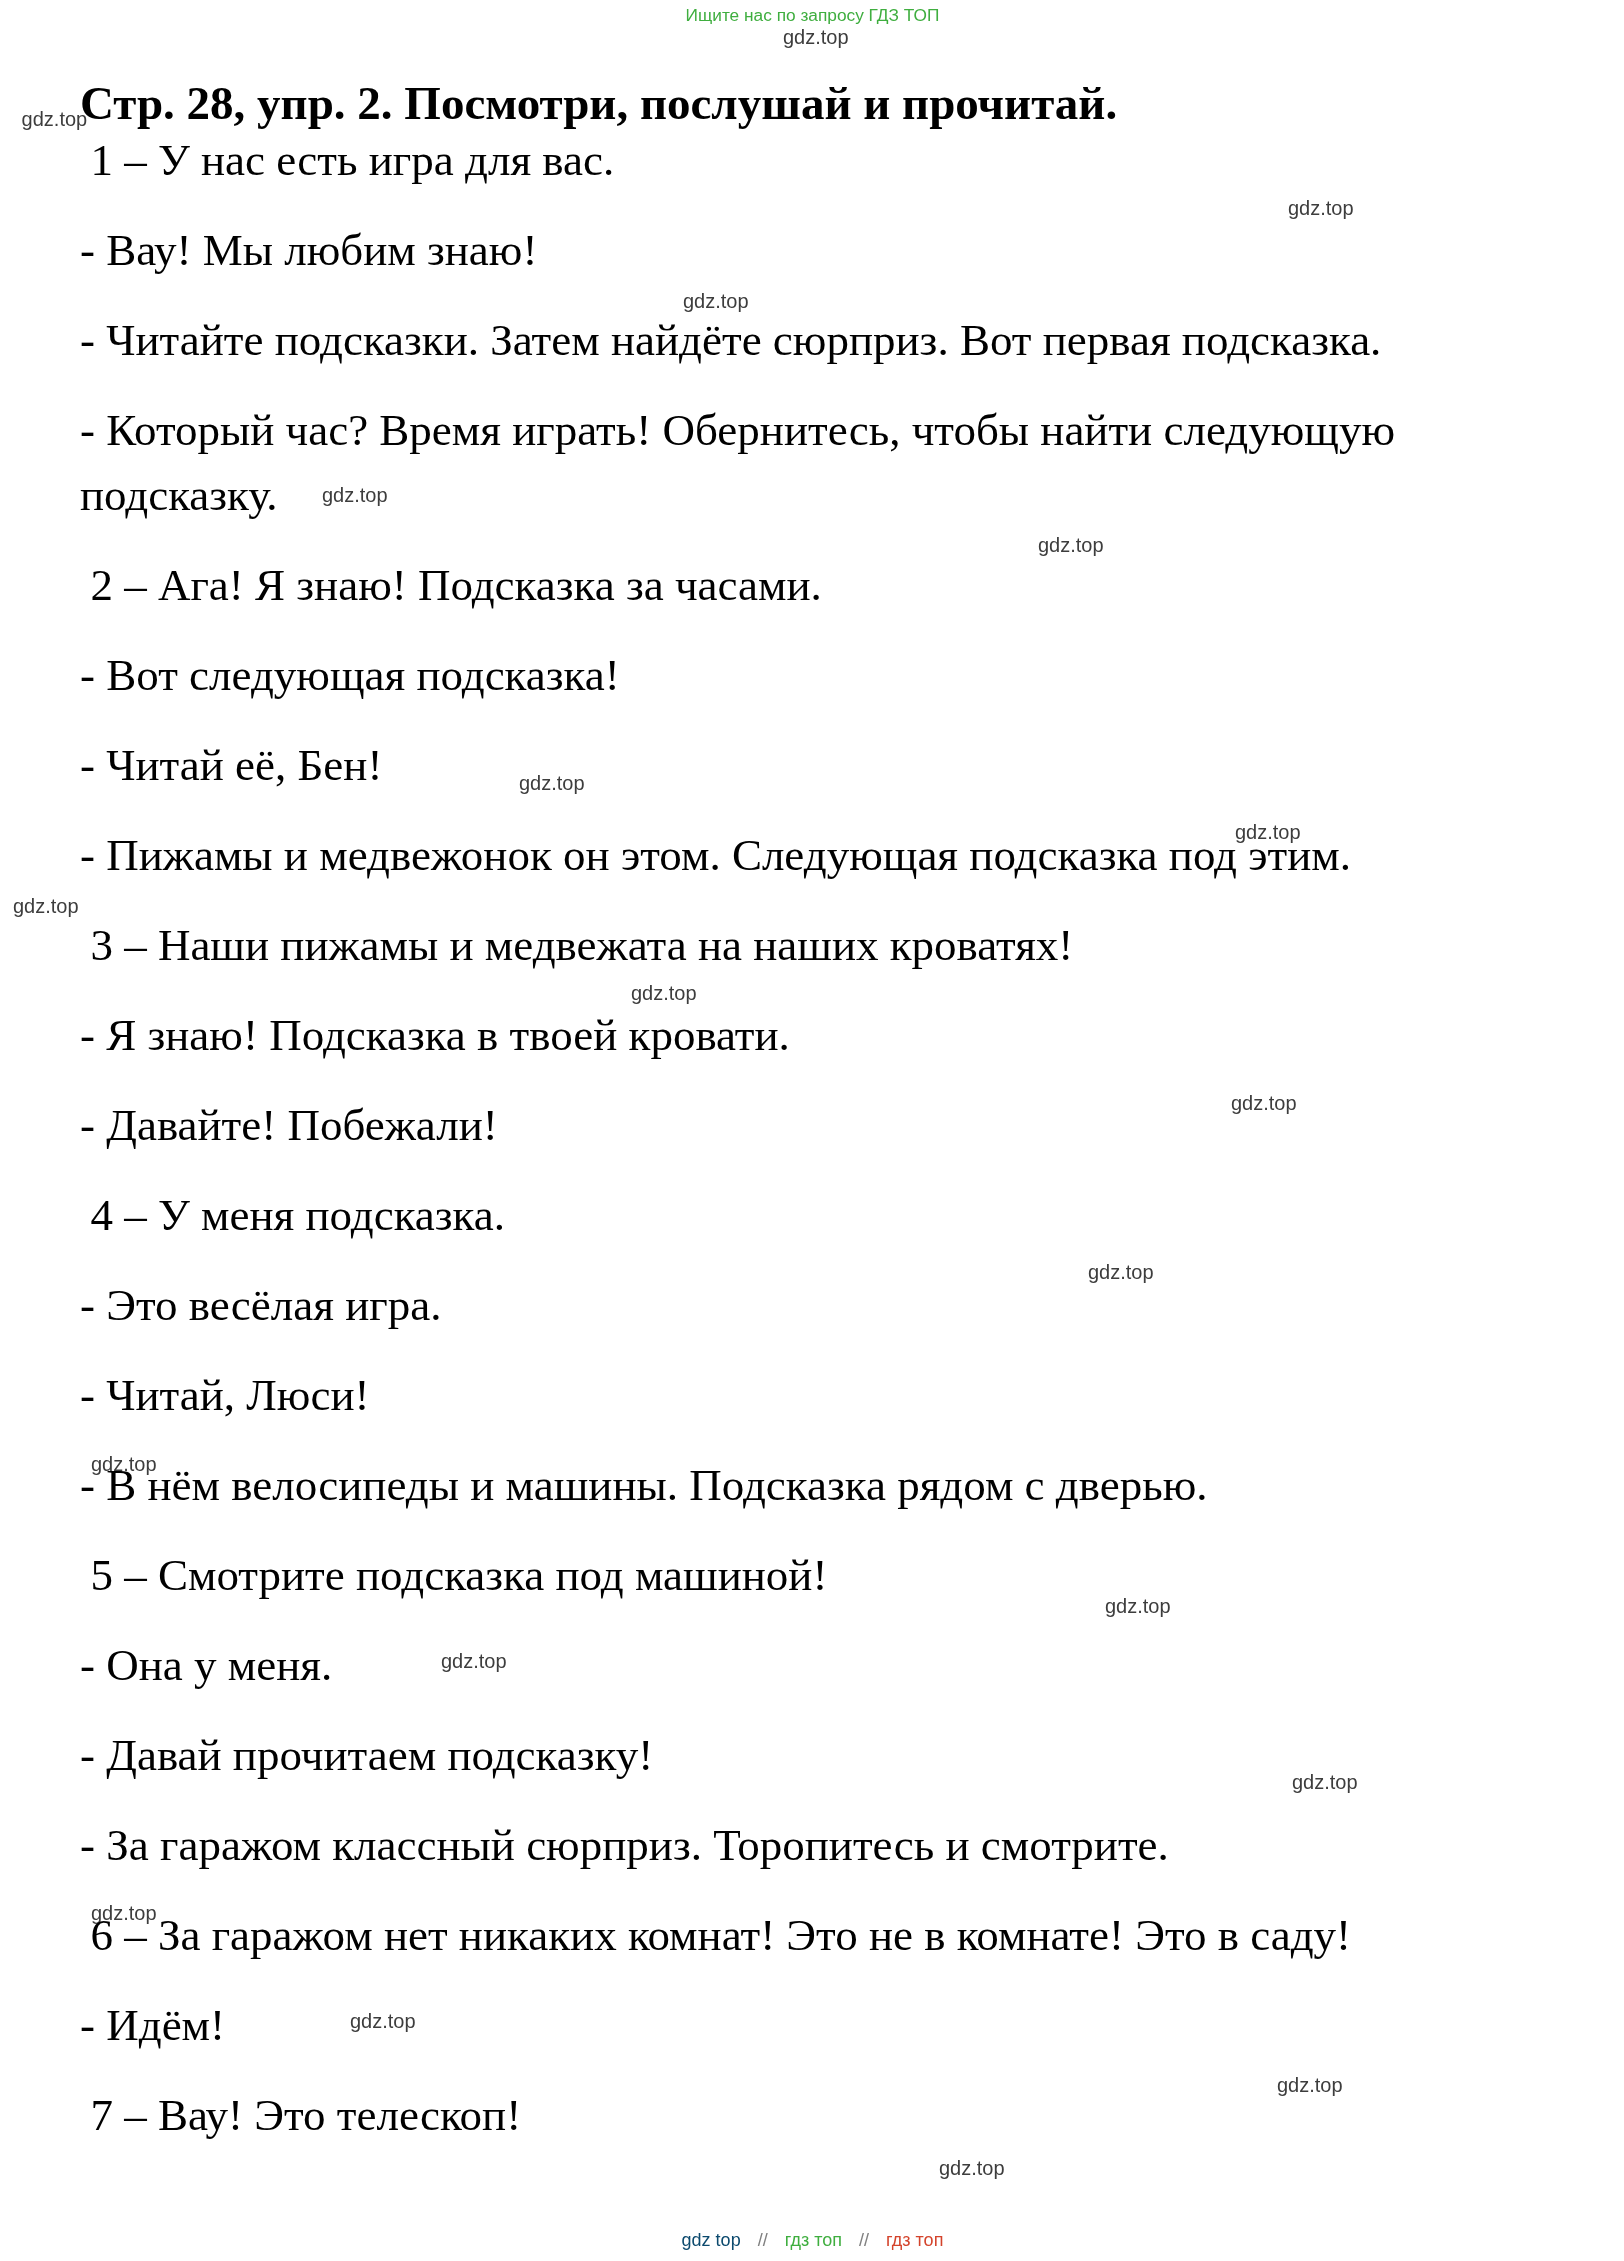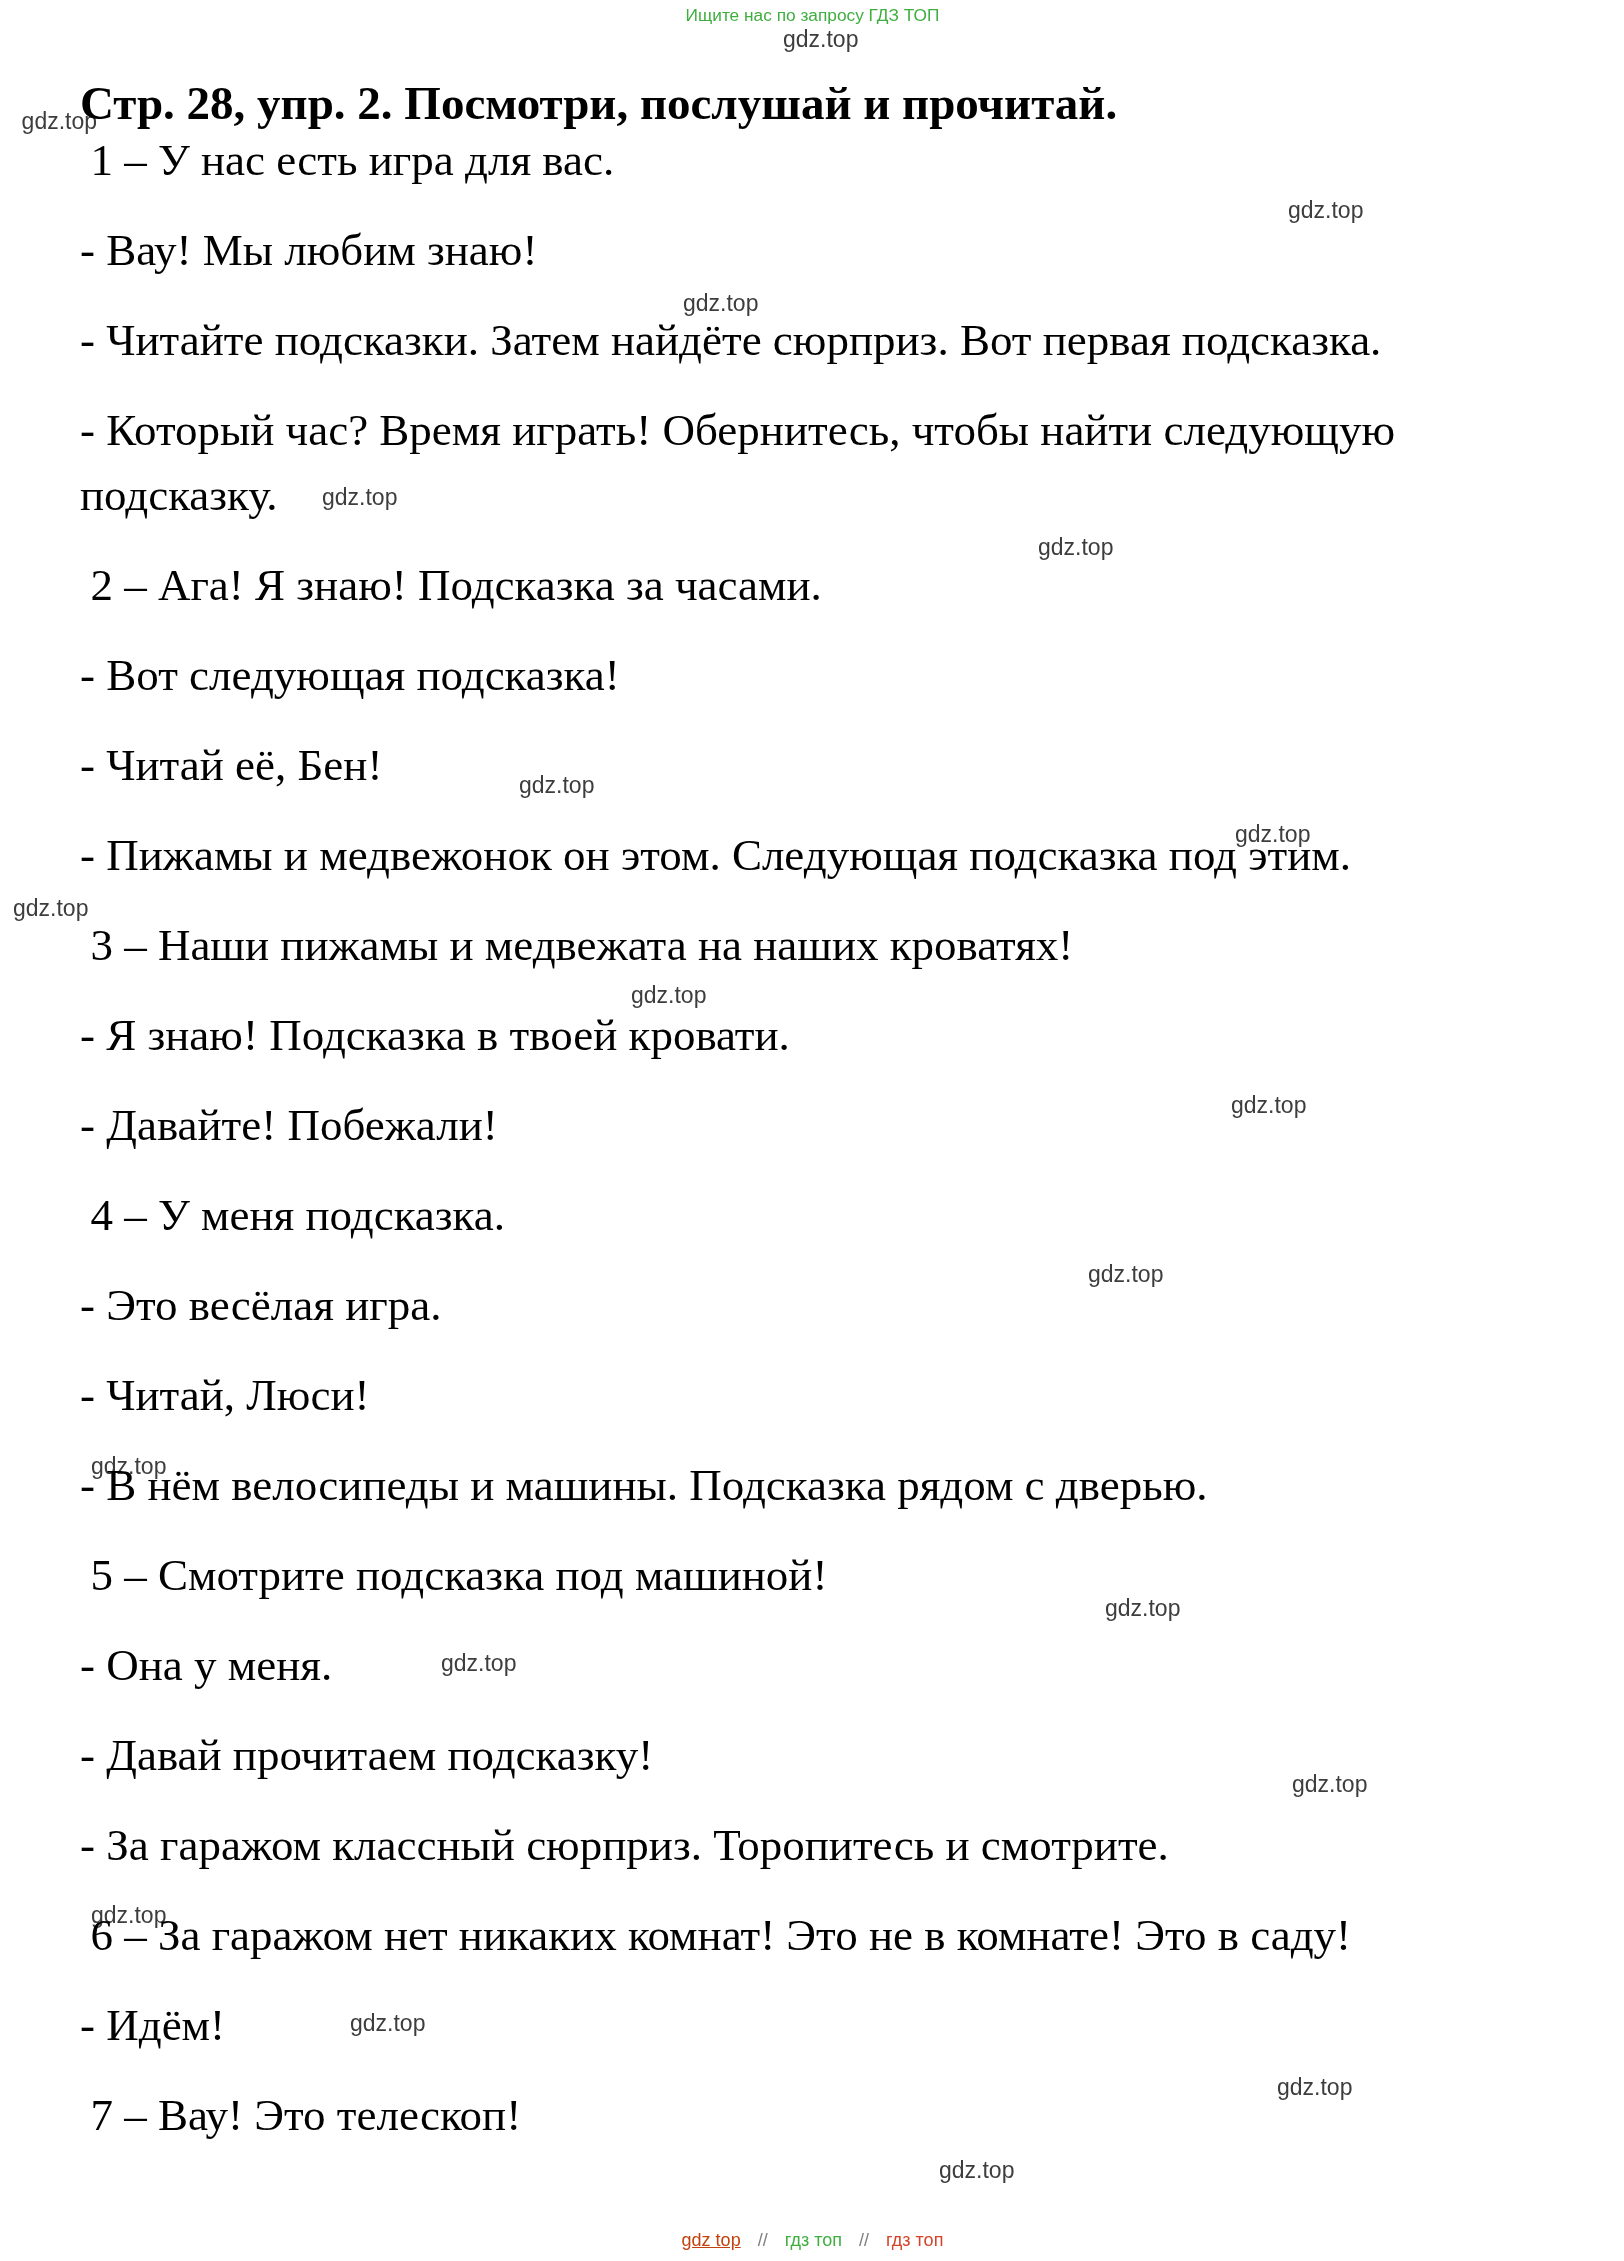--- a/index.html
+++ b/index.html
@@ -17,21 +17,21 @@
     top: 5.2px;
     left: 0;
     width: 100%;
     text-align: center;
     font-family: "Liberation Sans", sans-serif;
     font-size: 17.3px;
   }
   .watermark {
     position: absolute;
     font-family: "Liberation Sans", sans-serif;
-    font-size: 23px;
+    font-size: 20px;
     white-space: nowrap;
   }
   .heading {
     position: absolute;
     left: 80px;
     top: 45px;
     font-size: 47px;
     font-weight: bold;
     white-space: nowrap;
   }
@@ -103,19 +103,19 @@
   <p class="numbered">5 – Смотрите подсказка под машиной!</p>
   <p>- Она у меня.</p>
   <p>- Давай прочитаем подсказку!</p>
   <p>- За гаражом классный сюрприз. Торопитесь и смотрите.</p>
   <p class="numbered">6 – За гаражом нет никаких комнат! Это не в комнате! Это в саду!</p>
   <p>- Идём!</p>
   <p class="numbered">7 – Вау! Это телескоп!</p>
 </div>
 
 <div class="footer">
-  <span style="color: #c2410c; text-decoration: underline;">gdz top</span>
+  <span style="color: #0c4a6e;">gdz top</span>
   <span style="color: rgb(128, 128, 128);">//</span>
   <span style="color: rgb(63, 174, 63);">гдз топ</span>
   <span style="color: rgb(128, 128, 128);">//</span>
   <span style="color: rgb(212, 68, 44);">гдз топ</span>
 </div>
 
 
 </body></html>

